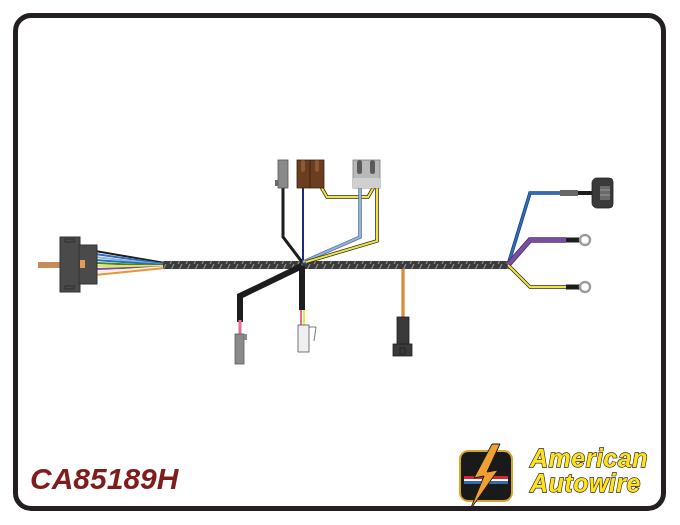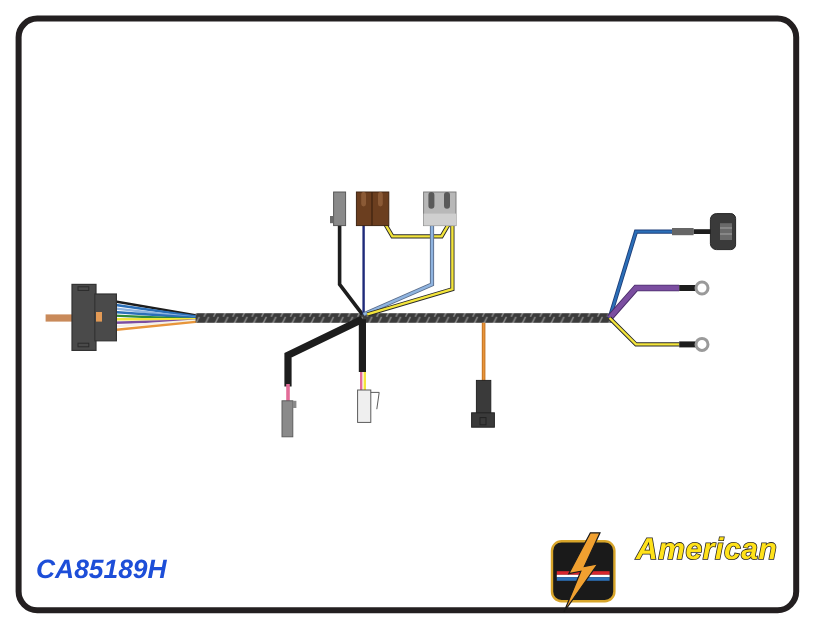--- a/index.html
+++ b/index.html
@@ -1,19 +1,19 @@
 <!DOCTYPE html>
 <html><head>
 <meta charset="utf-8">
 <style>
   html, body { margin:0; padding:0; background:#ffffff; }
   body { width:680px; height:525px; position:relative; overflow:hidden; font-family:"Liberation Sans", sans-serif; }
   .frame { position:absolute; left:13px; top:13px; width:643px; height:488px; border:5px solid #231f20; border-radius:18px; background:#fff; }
   svg.diagram { position:absolute; left:0; top:0; }
-  .part-number { position:absolute; left:30px; top:462px; font-family:"Liberation Sans", sans-serif; font-weight:bold; font-style:italic; font-size:22px; color:#1d4ed8; letter-spacing:0px; }
+  .part-number { position:absolute; left:30px; top:462px; font-family:"Liberation Sans", sans-serif; font-weight:bold; font-style:italic; font-size:30px; color:#7f1d1d; letter-spacing:0px; }
   .logo { position:absolute; left:457px; top:446px; width:200px; height:58px; }
   .logo-text { position:absolute; left:73px; top:0; font-family:"Liberation Sans", sans-serif; font-weight:bold; font-style:italic; font-size:25px; line-height:25px; color:#ffe21a; -webkit-text-stroke:1.3px #231f20; paint-order:stroke fill; letter-spacing:0.5px; }
   .logo-text span { display:block; }
 </style>
 </head>
 <body>
 
 <div class="frame"></div>
 
 <svg class="diagram" width="680" height="525" viewBox="0 0 680 525">
@@ -131,14 +131,15 @@
     <rect x="464" y="481" width="44" height="3" fill="#2c6fb6"></rect>
     <path d="M492,444 L474,478 L484,476 L470,510 L498,470 L487,472 L500,444 Z" fill="#f0a030" stroke="#1a1a1a" stroke-width="1"></path>
   </g>
 </svg>
 
 <div class="part-number">CA85189H</div>
 
 <div class="logo">
   <div class="logo-text">
     <span>American</span>
+    <span>Autowire</span>
   </div>
 </div>
 
 </body></html>

